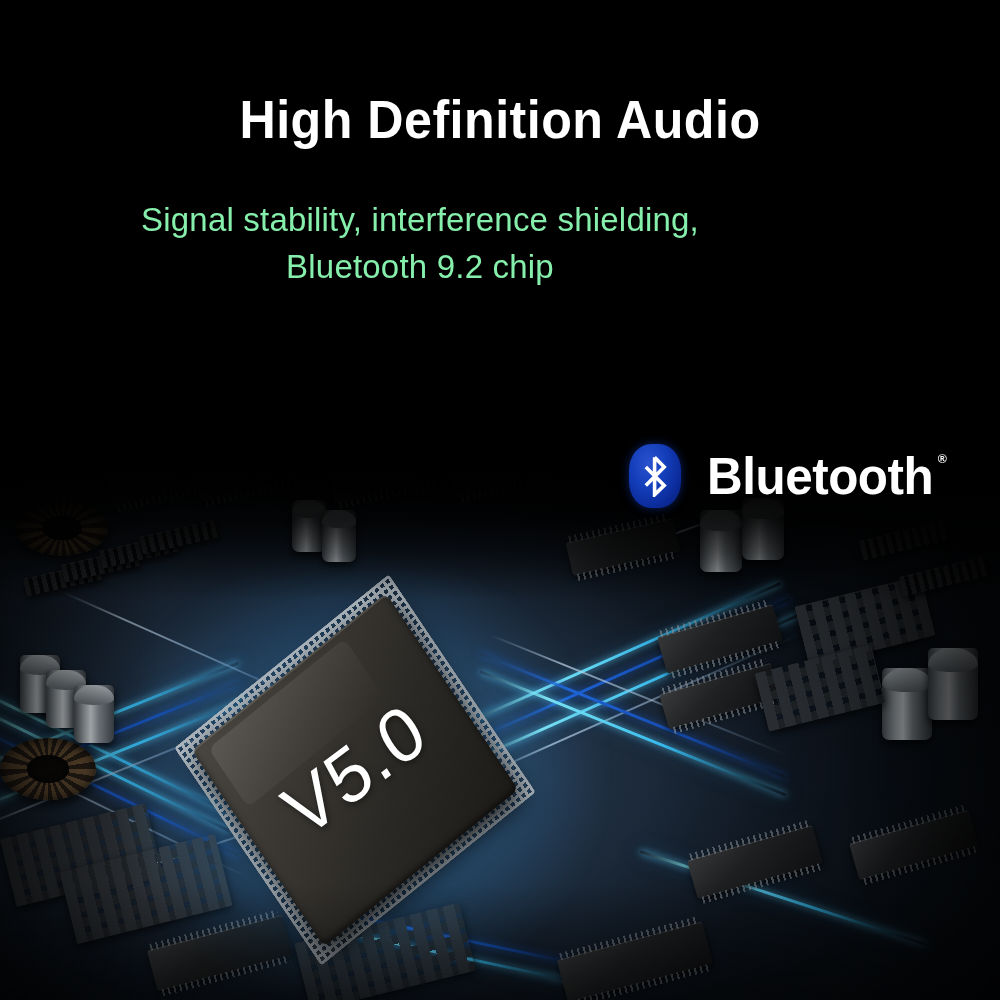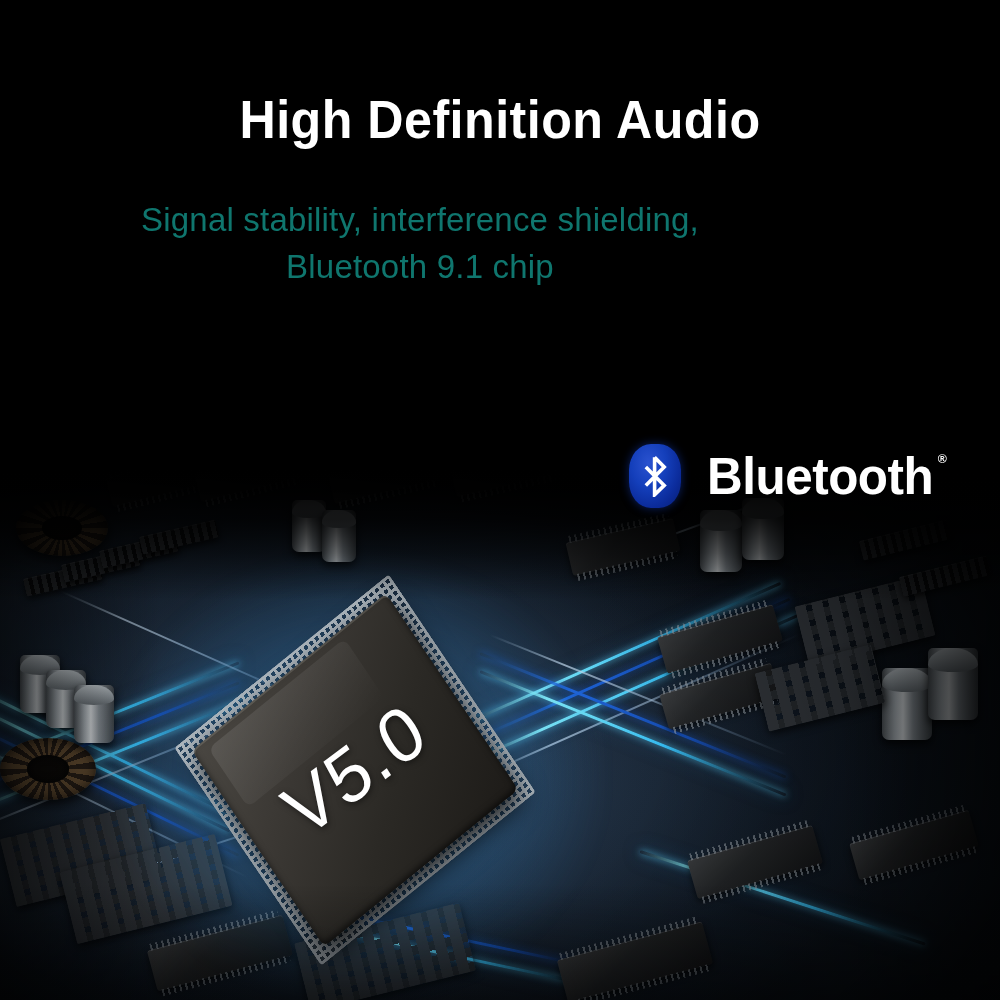--- a/index.html
+++ b/index.html
@@ -162,21 +162,21 @@
     font-weight:700;
     font-size:54px;
     line-height:62px;
     letter-spacing:.5px;
     transform:scaleX(.93);
     z-index:90;
   }
   .subtitle{
     position:absolute;left:0;top:196px;width:840px;
     text-align:center;
-    color:#0f766e;
+    color:#86efac;
     font-family:"Liberation Sans", sans-serif;
     font-weight:400;
     font-size:33px;
     line-height:47px;
     letter-spacing:.2px;
     z-index:90;
   }
   .subtitle .ln{display:block;}
 
   
@@ -290,21 +290,21 @@
     </div>
 
     <div class="pcb-vignette"></div>
     <div class="pcb-topfade"></div>
   </div>
 
   <div class="headline">High Definition Audio</div>
 
   <div class="subtitle">
     <span class="ln">Signal stability, interference shielding,</span>
-    <span class="ln">Bluetooth 9.1 chip</span>
+    <span class="ln">Bluetooth 9.2 chip</span>
   </div>
 
   <div class="bt-lockup">
     <div class="bt-badge">
       <svg width="26" height="42" viewBox="0 0 26 42">
         <path d="M12.6 2.2 L12.6 39.8 L22.2 30.4 L3.8 12.0 M3.8 30.4 L22.2 12.0 L12.6 2.2" fill="none" stroke="#ffffff" stroke-width="3.6" stroke-linejoin="miter" stroke-linecap="butt"></path>
       </svg>
     </div>
     <div class="bt-word">
       <span>Bluetooth</span>

